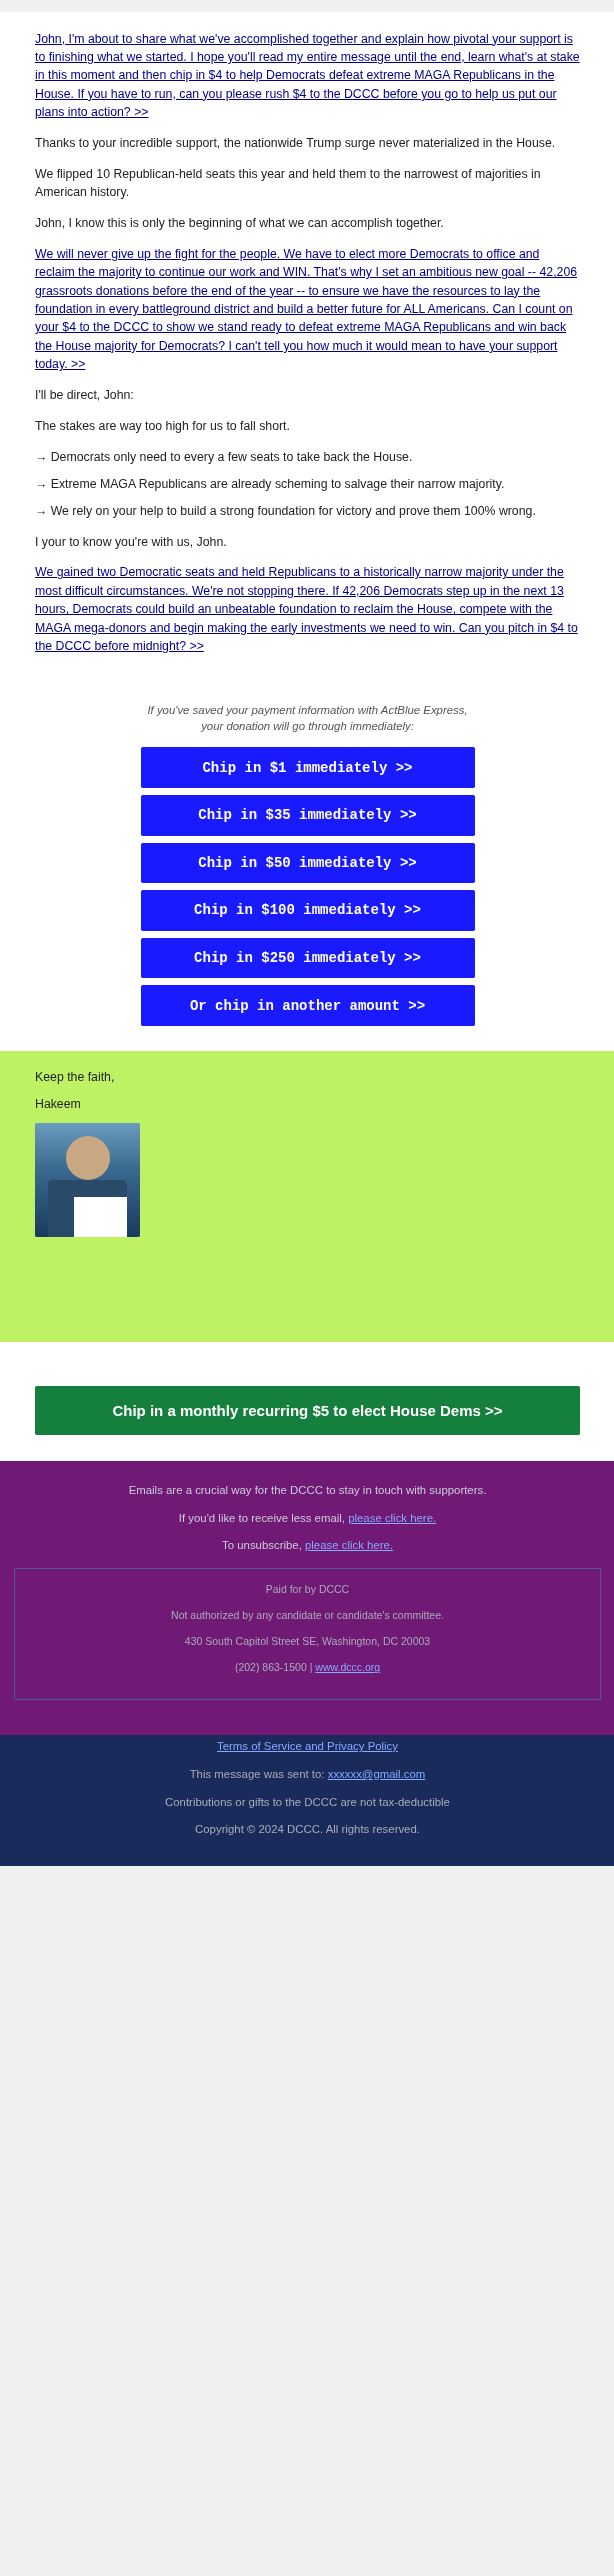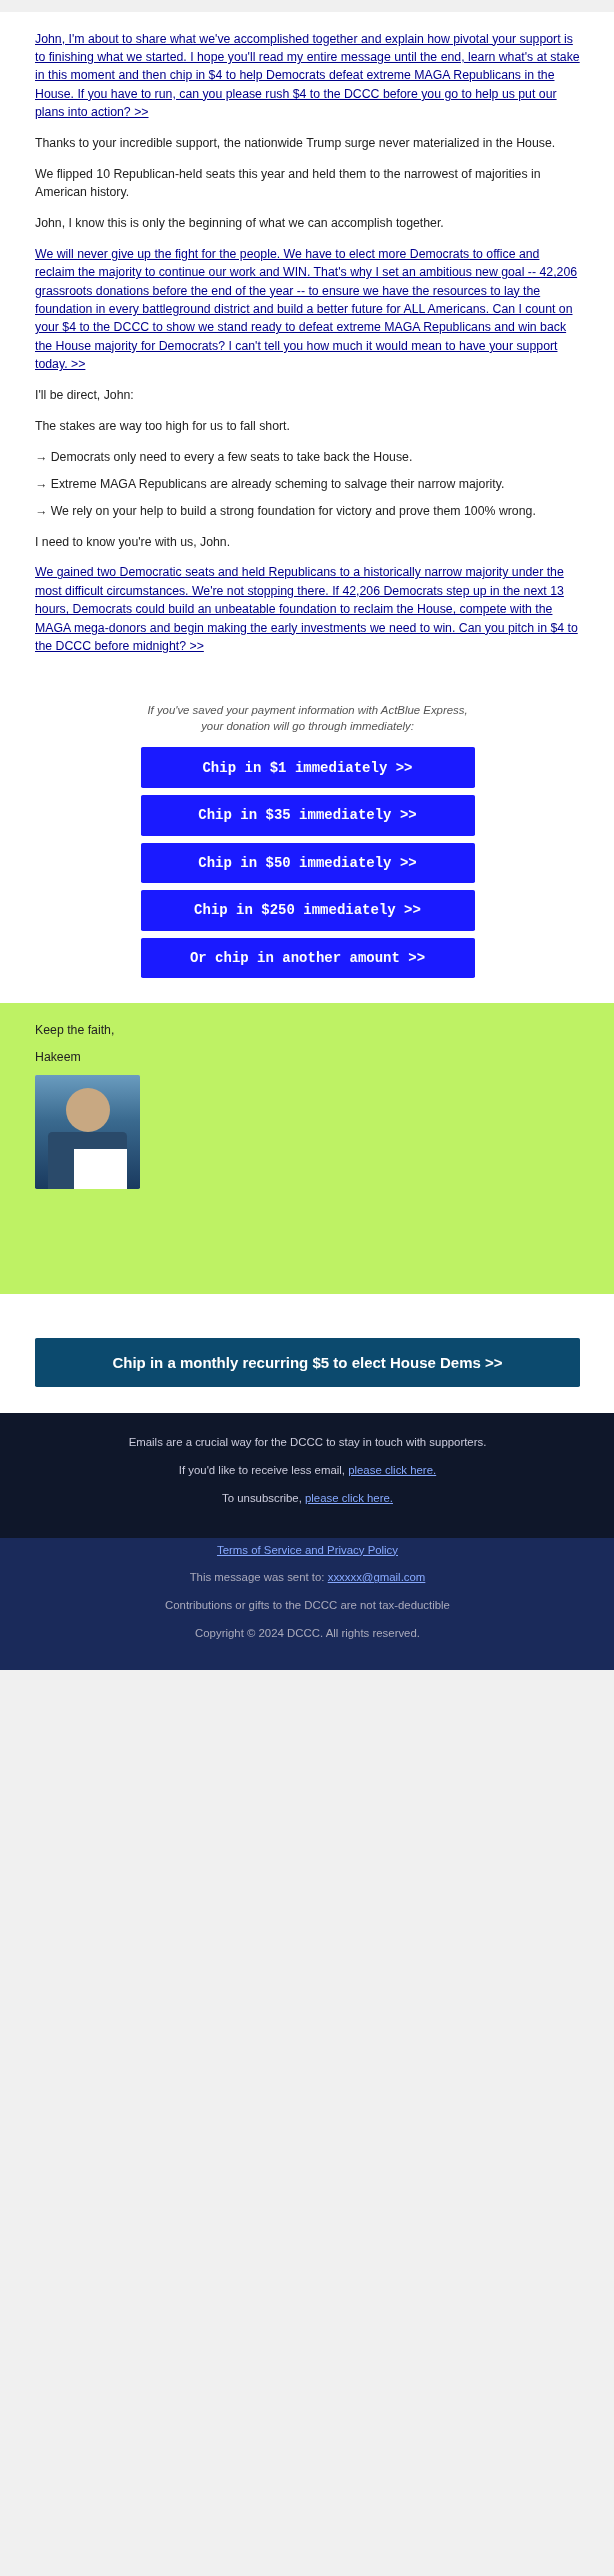--- a/index.html
+++ b/index.html
@@ -118,32 +118,32 @@
       left: 26px;
     }
     .monthly-cta-section {
       padding: 35px 35px 17.6px 35px;
       background: #fff;
     }
     .monthly-btn {
       display: block;
       width: 100%;
       padding: 16px 8.8px;
-      background: #0c4a6e;
+      background: #15803d;
       color: #fff;
       font-size: 15px;
       font-weight: bold;
       border: none;
       cursor: pointer;
       text-align: center;
       border-radius: 1.8px;
       margin: 8.8px 0;
     }
     .footer-section {
-      background: #0f172a;
+      background: #701a75;
       color: #ccd;
       text-align: center;
       padding: 21px 14px;
       font-size: 11.4px;
       line-height: 1.7;
     }
     .footer-section a {
       color: #88aaff;
     }
     .footer-legal-box {
@@ -195,37 +195,38 @@
 
     <p class="section-spacing">I'll be direct, John:</p>
     <p class="section-spacing bold-text">The stakes are way too high for us to fall short.</p>
 
     <div class="arrow-bullets section-spacing">
       <p>→ Democrats only need to every a few seats to take back the House.</p>
       <p>→ Extreme MAGA Republicans are already scheming to salvage their narrow majority.</p>
       <p>→ We rely on your help to build a strong foundation for victory and prove them 100% wrong.</p>
     </div>
 
-    <p class="section-spacing bold-text">I need to know you're with us, John.</p>
+    <p class="section-spacing bold-text">I your to know you're with us, John.</p>
 
     <p class="section-spacing">
       <a class="link-blue">We gained two Democratic seats and held Republicans to a historically narrow majority under the most difficult circumstances. We're not stopping there. If 42,206 Democrats step up in the next 13 hours, Democrats could build an unbeatable foundation to reclaim the House, compete with the MAGA mega-donors and begin making the early investments we need to win. Can you pitch in $4 to the DCCC before midnight? &gt;&gt;</a>
     </p>
 
   </div>
 
   <div class="donation-section">
     <p class="actblue-notice">
       <span>If you've saved your payment information with ActBlue Express,</span><br>
       <span>your donation will go through immediately:</span>
     </p>
 
     <button class="donate-btn">Chip in $1 immediately &gt;&gt;</button>
     <button class="donate-btn">Chip in $35 immediately &gt;&gt;</button>
     <button class="donate-btn">Chip in $50 immediately &gt;&gt;</button>
+    <button class="donate-btn">Chip in $100 immediately &gt;&gt;</button>
     <button class="donate-btn">Chip in $250 immediately &gt;&gt;</button>
     <button class="donate-btn">Or chip in another amount &gt;&gt;</button>
   </div>
 
   <div class="closing-section">
     <p class="signature-name">Keep the faith,</p>
     <p class="signature-name">Hakeem</p>
 
     <div class="photo-placeholder">
       <div class="photo-person">
@@ -247,20 +248,29 @@
     <p>Emails are a crucial way for the DCCC to stay in touch with supporters.</p>
     <p>
       <span>If you'd like to receive less email,</span>
       <a>please click here.</a>
     </p>
     <p>
       <span>To unsubscribe,</span>
       <a>please click here.</a>
     </p>
 
+    <div class="footer-legal-box">
+      <p>Paid for by DCCC</p>
+      <p>Not authorized by any candidate or candidate's committee.</p>
+      <p>430 South Capitol Street SE, Washington, DC 20003</p>
+      <p>
+        <span>(202) 863-1500 |</span>
+        <a>www.dccc.org</a>
+      </p>
+    </div>
   </div>
 
   <div class="footer-bottom">
     <p>
       <a>Terms of Service and Privacy Policy</a>
     </p>
     <p>
       <span>This message was sent to:</span>
       <a>xxxxxx@gmail.com</a>
     </p>

